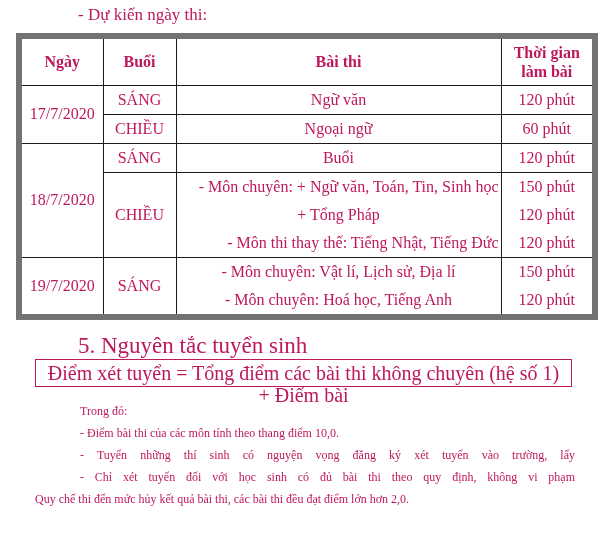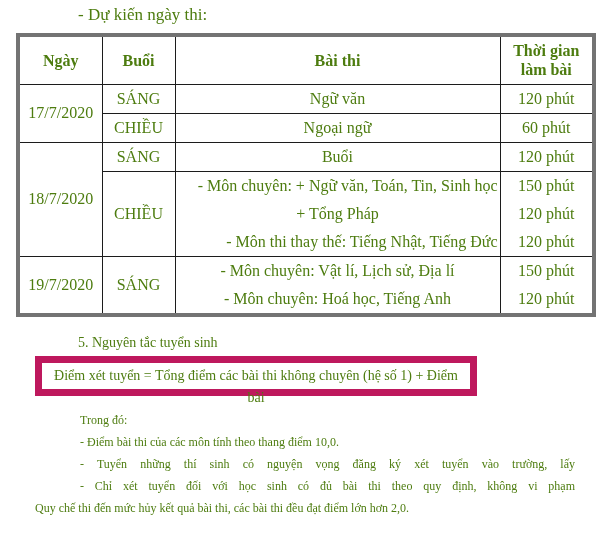--- a/index.html
+++ b/index.html
@@ -5,64 +5,64 @@
   html, body { margin: 0; padding: 0; }
   body {
     width: 606px; height: 549px;
     background: #f7f6f4;
     font-family: "Liberation Serif", "DejaVu Serif", serif;
   }
   .page {
     position: relative;
     width: 606px; height: 549px;
     background: #ffffff;
-    color: #4d7c0f;
+    color: #be185d;
     overflow: hidden;
   }
   .intro {
     margin: 4px 0 0 78px;
     font-size: 17px;
     line-height: 22px;
   }
   table.schedule {
     border-collapse: collapse;
     table-layout: fixed;
     width: 576px;
     margin: 7px 0 0 16px;
-    border: 4px solid #737373;
+    border: 6px solid #737373;
   }
   table.schedule td {
     border: 1px solid #1c1c1c;
     font-size: 16px;
     text-align: center;
     vertical-align: middle;
     padding: 0 2px;
     overflow: hidden;
   }
   tr.head-row { height: 49px; }
   tr.head-row td { font-weight: bold; line-height: 19px; }
   tr.r-small { height: 29px; }
   tr.r-big { height: 85px; }
   tr.r-med { height: 59px; padding-left: 18px; }
   td.multi { padding: 0; }
   .cell-line { line-height: 28px; white-space: nowrap; }
   .cell-line.left { text-align: right; padding-left: 6px; }
   .cell-line.center { text-align: center; }
   .heading5 {
     margin: 15px 0 0 78px;
-    font-size: 14px;
+    font-size: 23px;
     line-height: 22px;
   }
   .formula-box {
     box-sizing: border-box;
     margin: 2px 0 0 35px;
-    width: 442px;
-    border: 7px solid #be185d;
+    width: 537px;
+    border: 1px solid #be185d;
     padding: 2px 8px;
-    font-size: 14px;
+    font-size: 20px;
     line-height: 22px;
     text-align: center;
   }
   .body-block {
     margin: 13px 0 0 35px;
     width: 540px;
     font-size: 12px;
     line-height: 22px;
   }
   .tline { height: 22px; }

